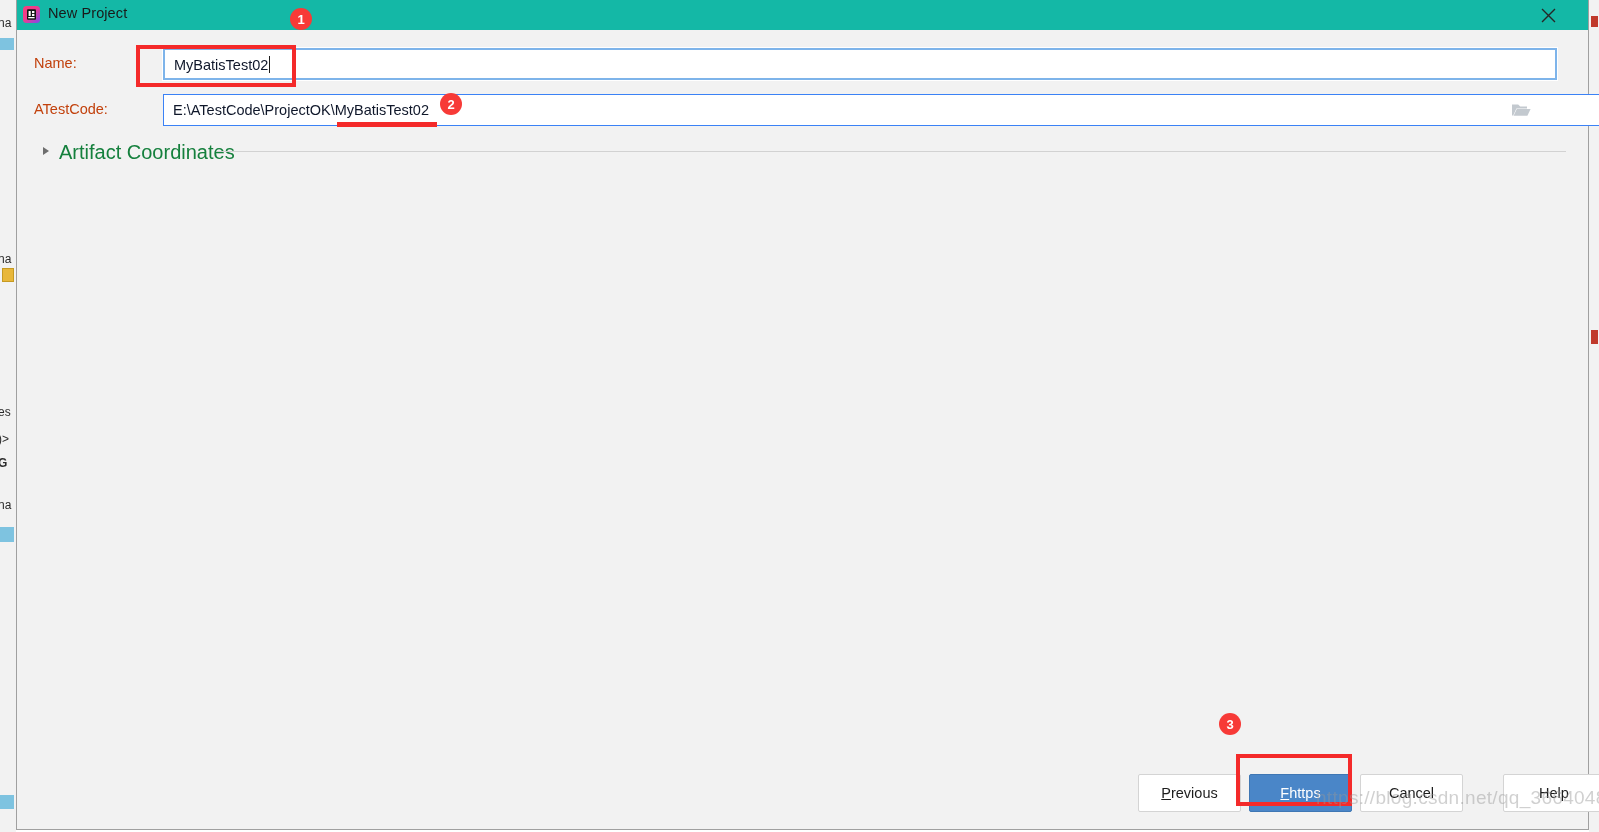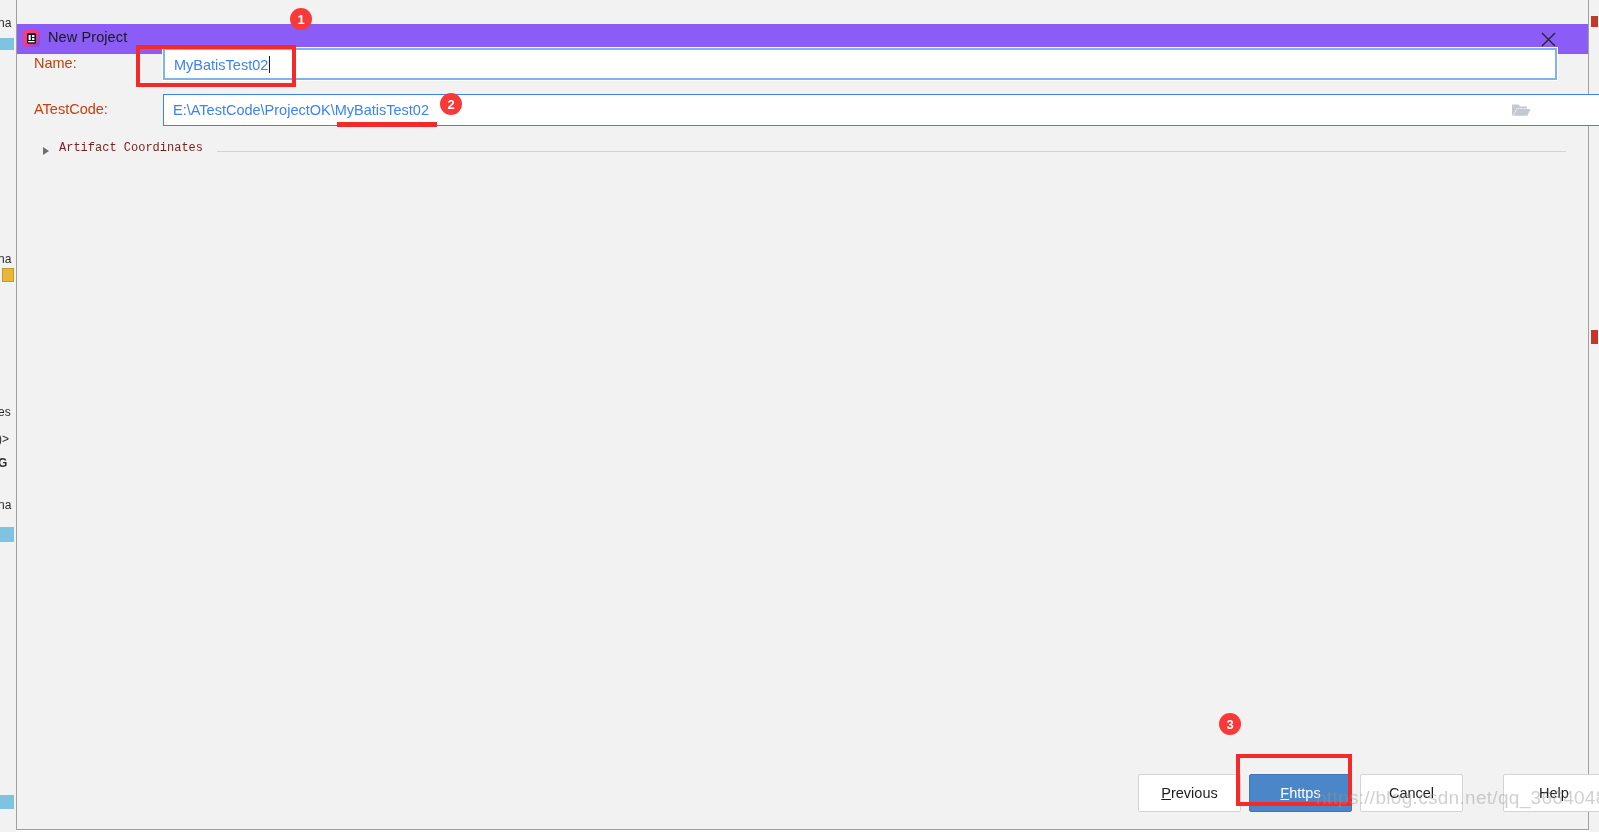--- a/index.html
+++ b/index.html
@@ -66,22 +66,21 @@
     background: #f2f2f2;
     border: 1px solid #a0a0a0;
     border-top: none;
     box-sizing: border-box;
   }
 
   
   #title-bar {
     position: relative;
     height: 30px;
-    background: #8b5cf6;
-    margin-top: 24px;
+    background: #14b8a6;
   }
   #app-icon {
     position: absolute;
     left: 6px; top: 6px;
     width: 17px; height: 17px;
   }
   #title-text {
     position: absolute;
     left: 31px; top: 5px;
     font-size: 14.5px;
@@ -118,21 +117,21 @@
 
   .text-input {
     position: absolute;
     left: 146px;
     top: 0;
     width: 1394px;
     height: 32px;
     box-sizing: border-box;
     background: #ffffff;
     font-size: 14.5px;
-    color: #3b82f6;
+    color: #0f172a;
     padding: 0 9px;
     line-height: 30px;
     white-space: nowrap;
     overflow: hidden;
   }
   #name-input {
     border: 2px solid #7eb4ea;
     outline: 1px solid #ffffff;
   }
   #loc-input {
@@ -167,24 +166,23 @@
     left: 26px; top: 7px;
     width: 0; height: 0;
     border-left: 6px solid #6e6e6e;
     border-top: 4.5px solid transparent;
     border-bottom: 4.5px solid transparent;
     cursor: pointer;
   }
   #artifact-label {
     position: absolute;
     left: 42px; top: 1px;
-    font-size: 12px;
-    color: #7f1d1d;
-    cursor: pointer;
-    font-family: Liberation Mono, monospace;
+    font-size: 20px;
+    color: #15803d;
+    cursor: pointer;
   }
   #artifact-rule {
     position: absolute;
     left: 200px; top: 11px;
     right: 22px;
     height: 1px;
     background: #d2d2d2;
   }
 
   

